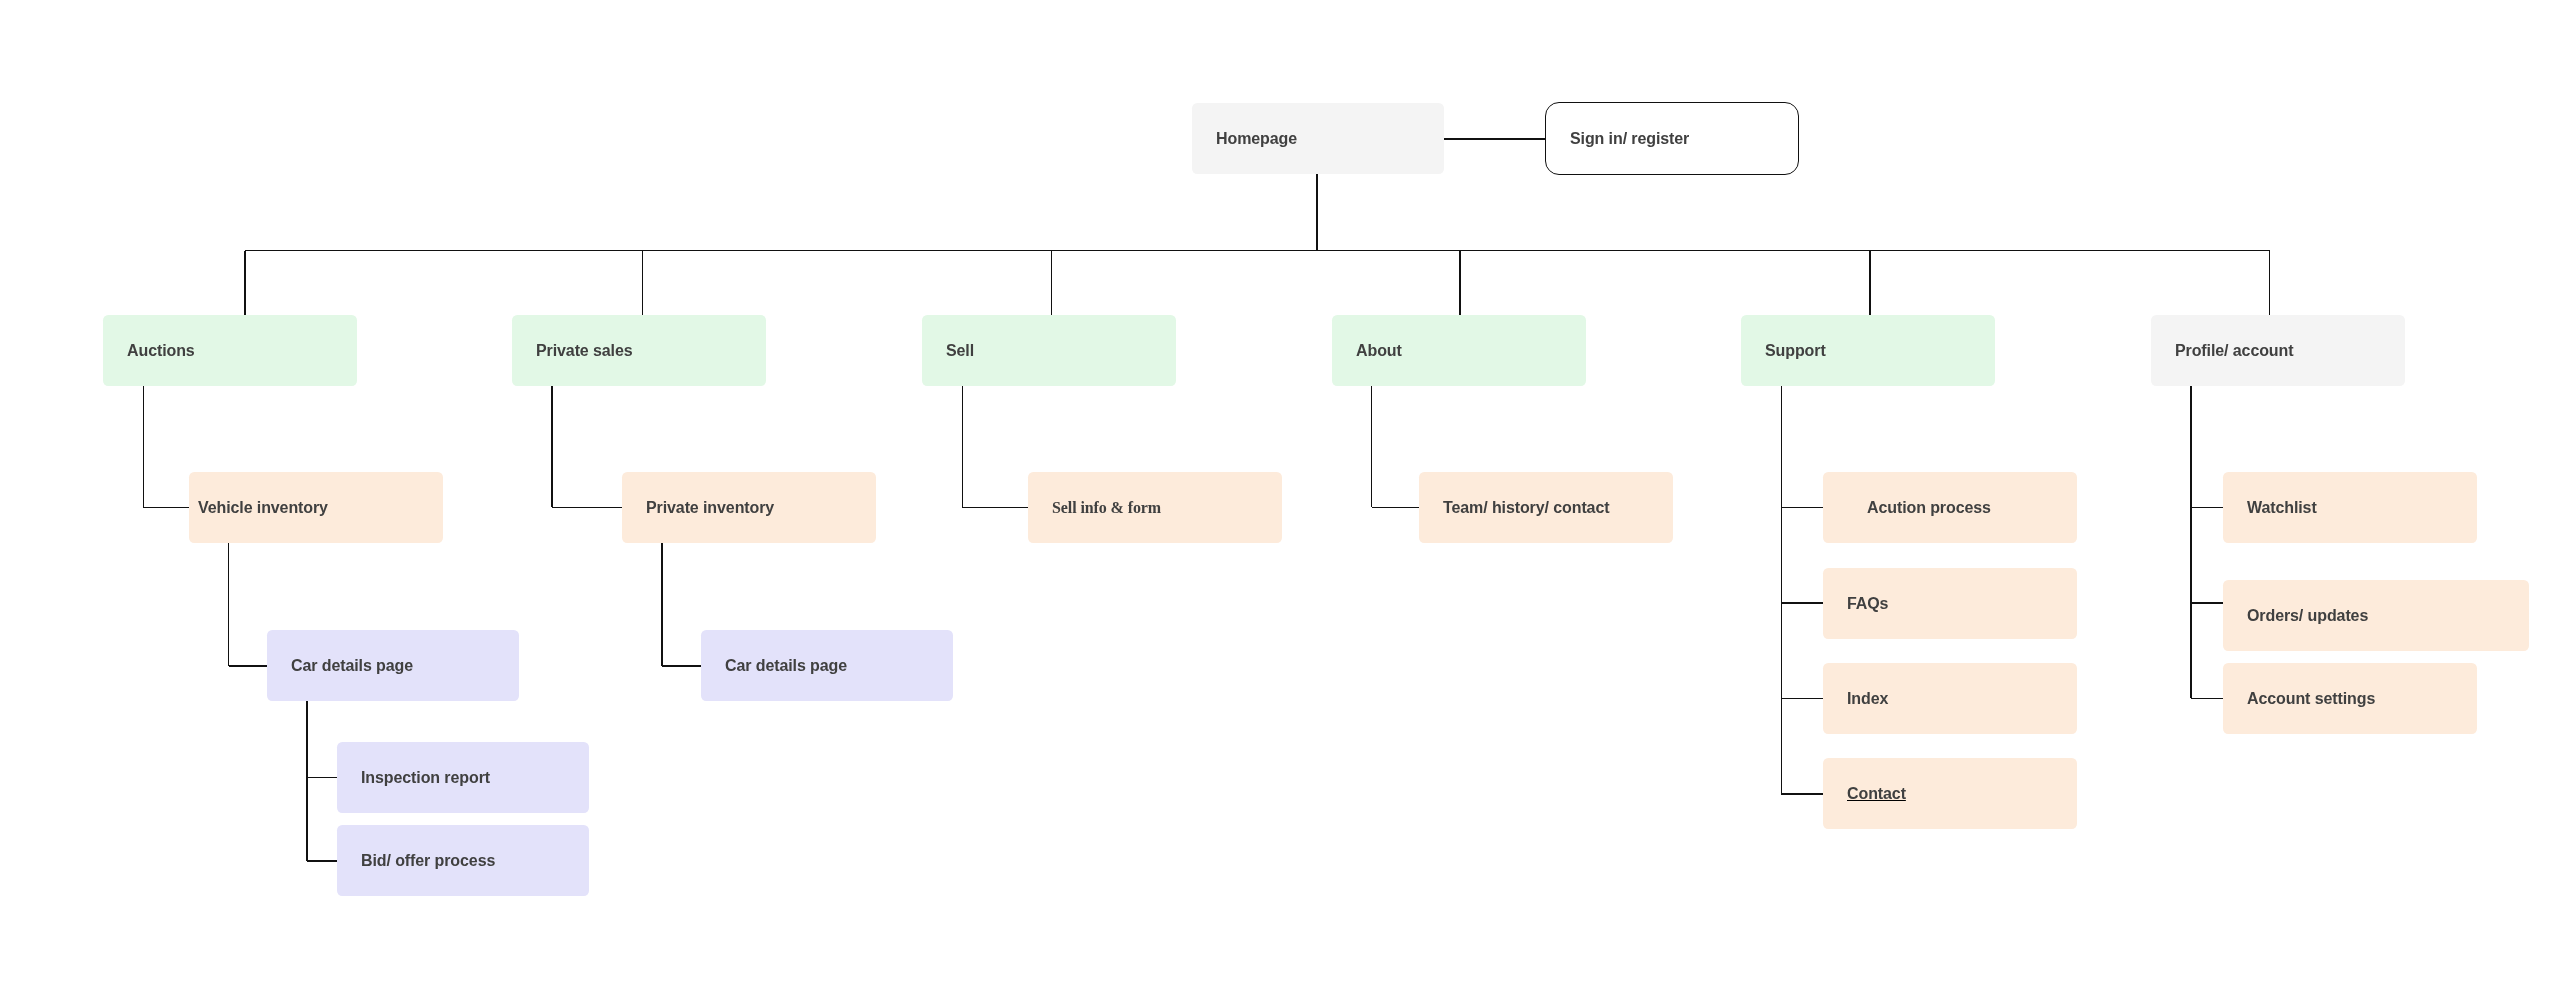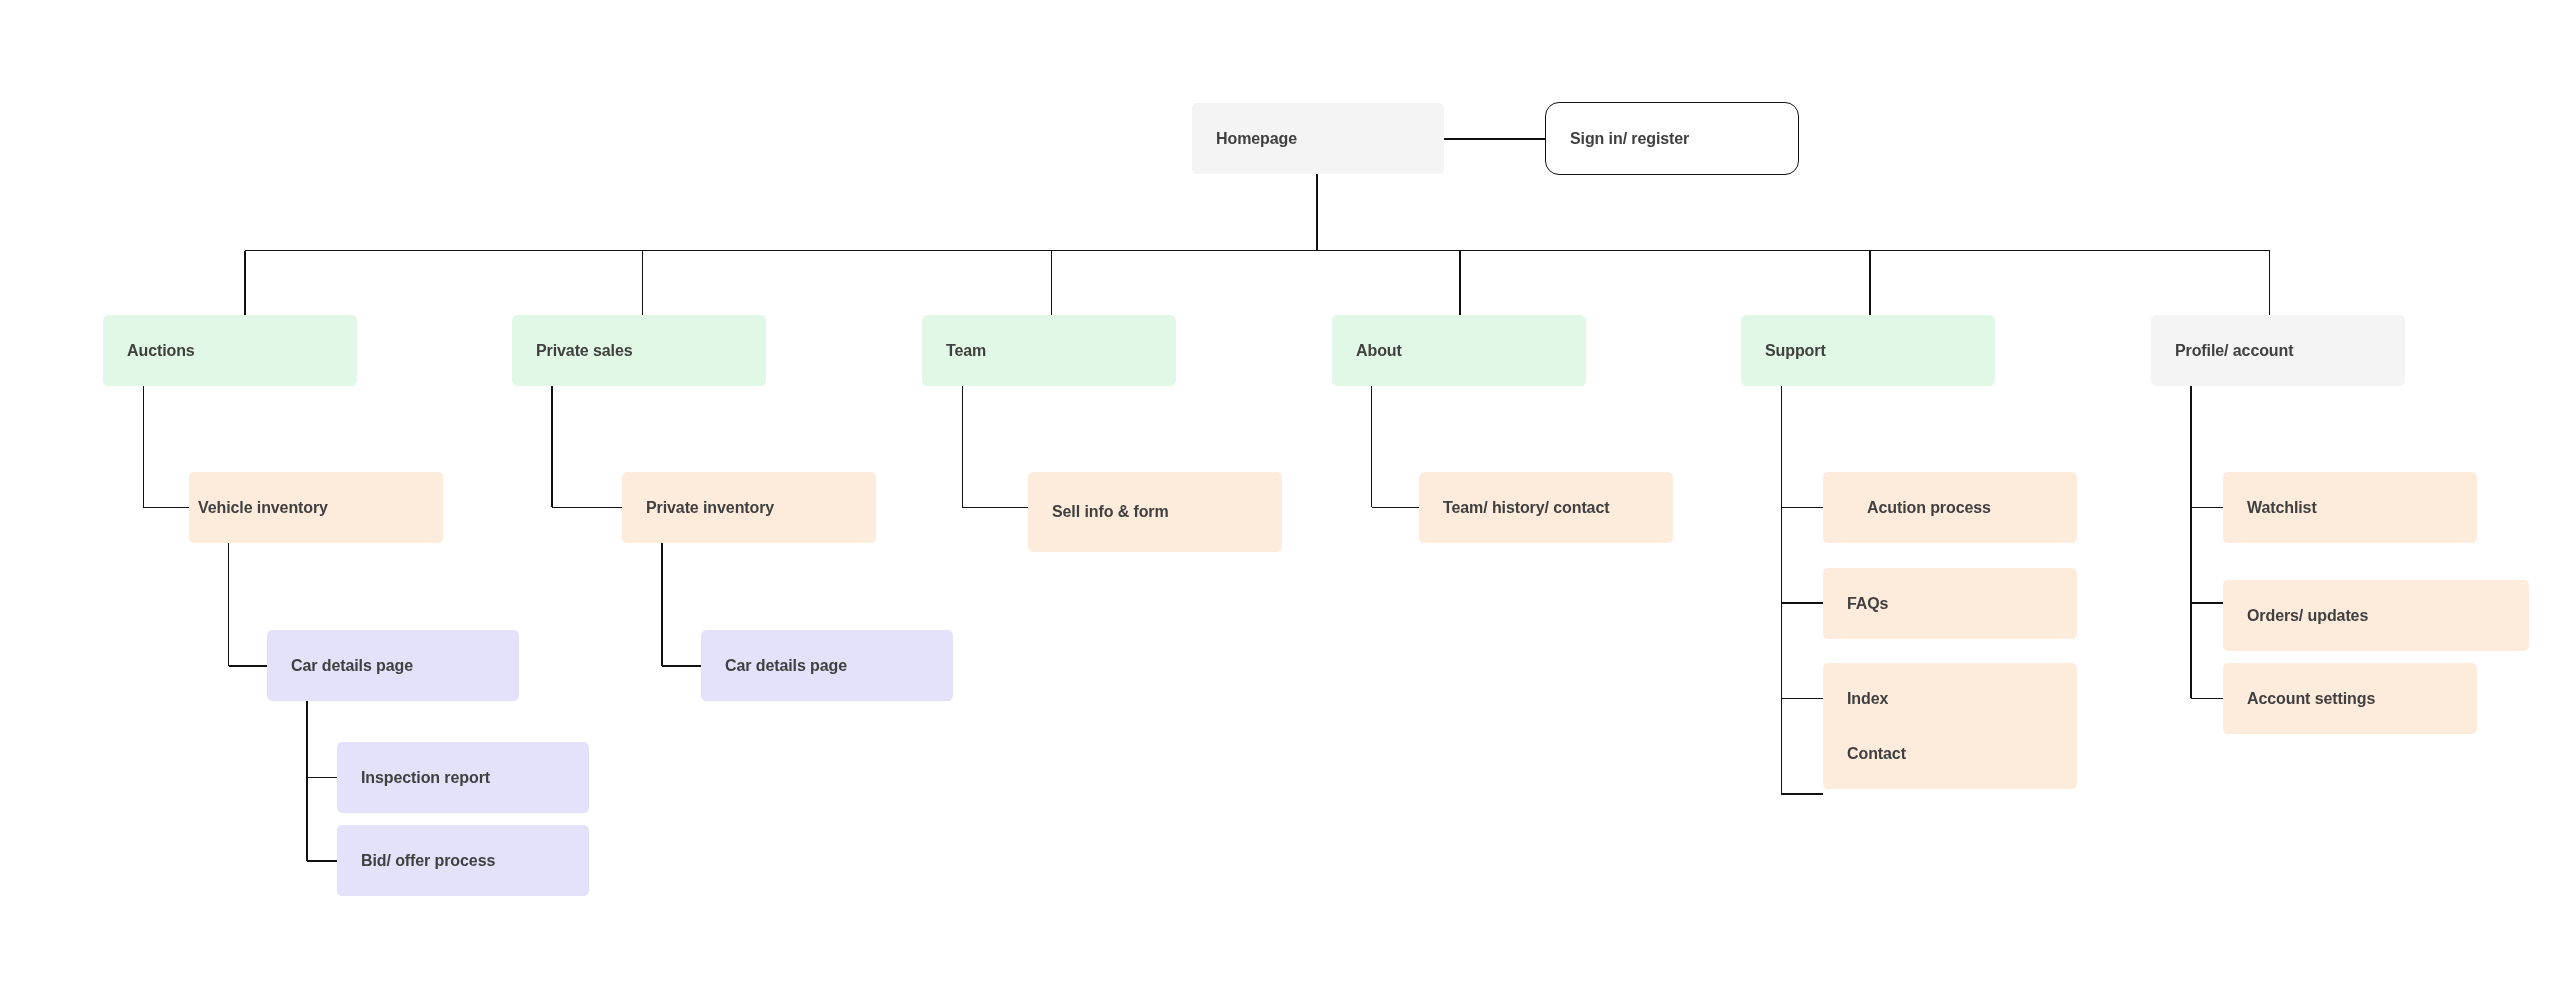--- a/index.html
+++ b/index.html
@@ -104,53 +104,53 @@
       <div class="node outlined" style="left: 1545px; top: 102px; width: 254px; height: 73px; border-radius: 14px;">
         <span class="node-label">Sign in/ register</span>
       </div>
       <div class="node green" style="left: 103px; top: 315px; width: 254px; height: 71px;">
         <span class="node-label">Auctions</span>
       </div>
       <div class="node green" style="left: 512px; top: 315px; width: 254px; height: 71px;">
         <span class="node-label">Private sales</span>
       </div>
       <div class="node green" style="left: 922px; top: 315px; width: 254px; height: 71px;">
-        <span class="node-label">Team</span>
+        <span class="node-label">Sell</span>
       </div>
       <div class="node green" style="left: 1332px; top: 315px; width: 254px; height: 71px;">
         <span class="node-label">About</span>
       </div>
       <div class="node green" style="left: 1741px; top: 315px; width: 254px; height: 71px;">
         <span class="node-label">Support</span>
       </div>
       <div class="node gray" style="left: 2151px; top: 315px; width: 254px; height: 71px;">
         <span class="node-label">Profile/ account</span>
       </div>
       <div class="node orange" style="left: 189px; top: 472px; width: 254px; height: 71px; padding-left: 9px;">
         <span class="node-label">Vehicle inventory</span>
       </div>
       <div class="node orange" style="left: 622px; top: 472px; width: 254px; height: 71px;">
         <span class="node-label">Private inventory</span>
       </div>
-      <div class="node orange" style="left: 1028px; top: 472px; width: 254px; height: 80px;">
+      <div class="node orange" style="left: 1028px; top: 472px; width: 254px; height: 71px; font-family: Liberation Serif, serif;">
         <span class="node-label">Sell info &amp; form</span>
       </div>
       <div class="node orange" style="left: 1419px; top: 472px; width: 254px; height: 71px;">
         <span class="node-label">Team/ history/ contact</span>
       </div>
       <div class="node orange" style="left: 1823px; top: 472px; width: 254px; height: 71px; padding-left: 44px;">
         <span class="node-label">Acution process</span>
       </div>
       <div class="node orange" style="left: 1823px; top: 568px; width: 254px; height: 71px;">
         <span class="node-label">FAQs</span>
       </div>
       <div class="node orange" style="left: 1823px; top: 663px; width: 254px; height: 71px;">
         <span class="node-label">Index</span>
       </div>
-      <div class="node orange" style="left: 1823px; top: 718px; width: 254px; height: 71px;">
+      <div class="node orange" style="left: 1823px; top: 758px; width: 254px; height: 71px; text-decoration: underline;">
         <span class="node-label">Contact</span>
       </div>
       <div class="node orange" style="left: 2223px; top: 472px; width: 254px; height: 71px; align-items: center;">
         <span class="node-label">Watchlist</span>
       </div>
       <div class="node orange" style="left: 2223px; top: 580px; width: 306px; height: 71px;">
         <span class="node-label">Orders/ updates</span>
       </div>
       <div class="node orange" style="left: 2223px; top: 663px; width: 254px; height: 71px;">
         <span class="node-label">Account settings</span>

